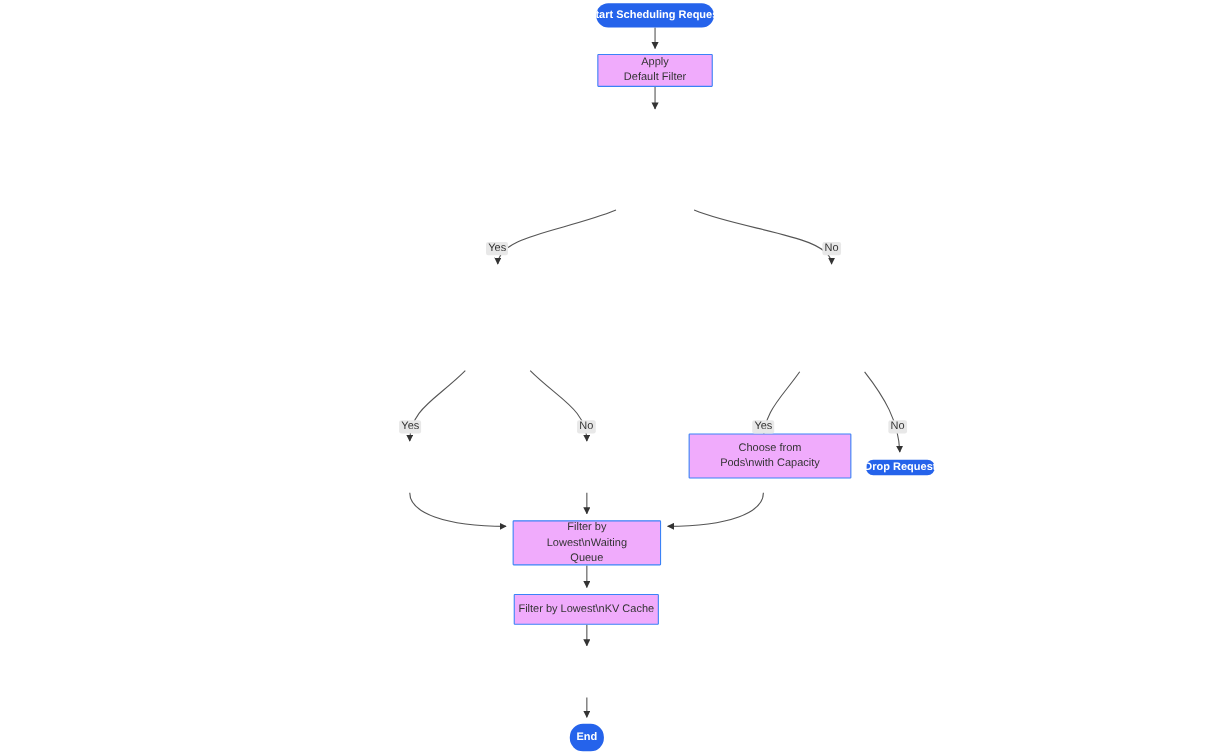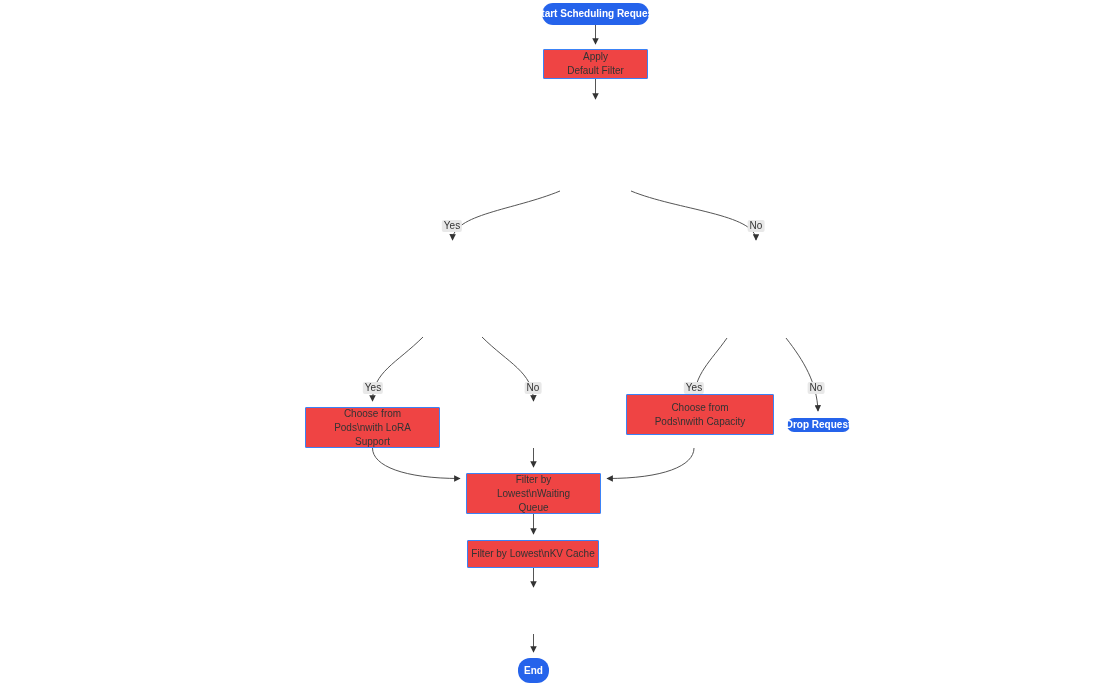--- a/index.html
+++ b/index.html
@@ -18,21 +18,21 @@
     position: absolute;
     display: flex;
     align-items: center;
     justify-content: center;
     text-align: center;
     color: #333333;
     font-size: 10px;
     line-height: 14px;
   }
   .rect-node {
-    background: #ef4444;
+    background: #f0abfc;
     border: 1px solid #3b82f6;
     border-radius: 1px;
     padding: 4px 22px;
   }
   .pill-node {
     background: #2563eb;
     color: #ffffff;
     font-weight: bold;
     border-radius: 12px;
     padding: 0 6px;
@@ -97,21 +97,20 @@
     </g>
   </svg>
 
   <div class="node pill-node" style="left:516px; top:3px; width:107px; height:22px;">Start Scheduling Request</div>
 
   <div class="node rect-node" style="left:517px; top:49px; width:105px; height:30px;">Apply Default Filter</div>
 
 
 
 
-  <div class="node rect-node" style="left:279px; top:407px; width:135px; height:41px;">Choose from Pods\nwith LoRA Support</div>
 
 
   <div class="node rect-node" style="left:600px; top:394px; width:148px; height:41px;">Choose from Pods\nwith Capacity</div>
 
   <div class="node pill-node" style="left:761px; top:418px; width:63px; height:14px;">Drop Request</div>
 
   <div class="node rect-node nowrap" style="left:441px; top:540px; width:132px; height:28px;">Filter by Lowest\nKV Cache</div>
 
   <div class="node rect-node" style="left:440px; top:473px; width:135px; height:41px;">Filter by Lowest\nWaiting Queue</div>
 

